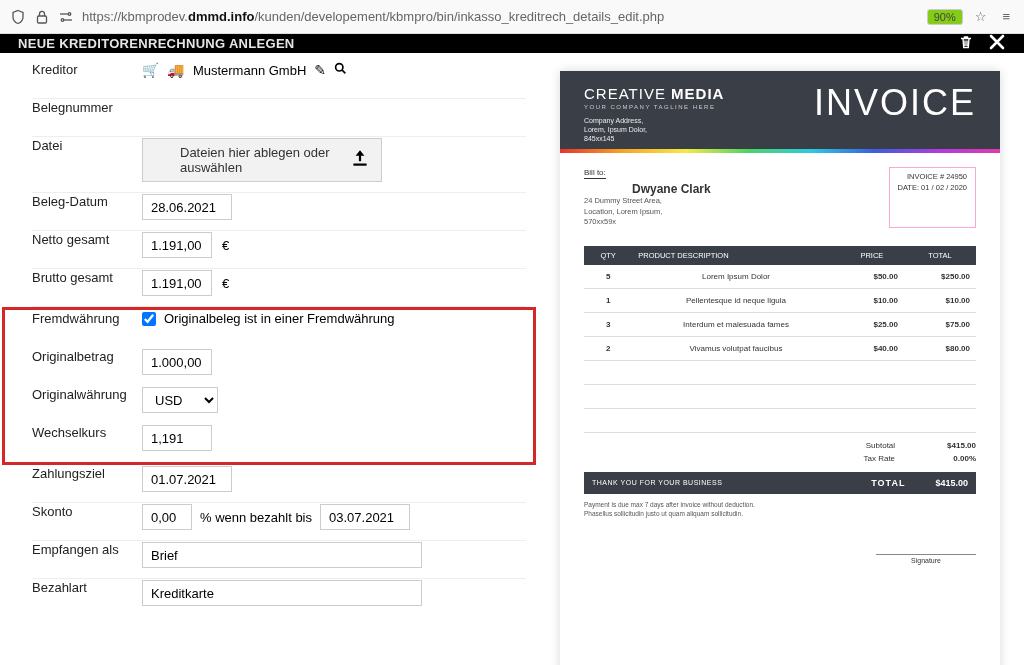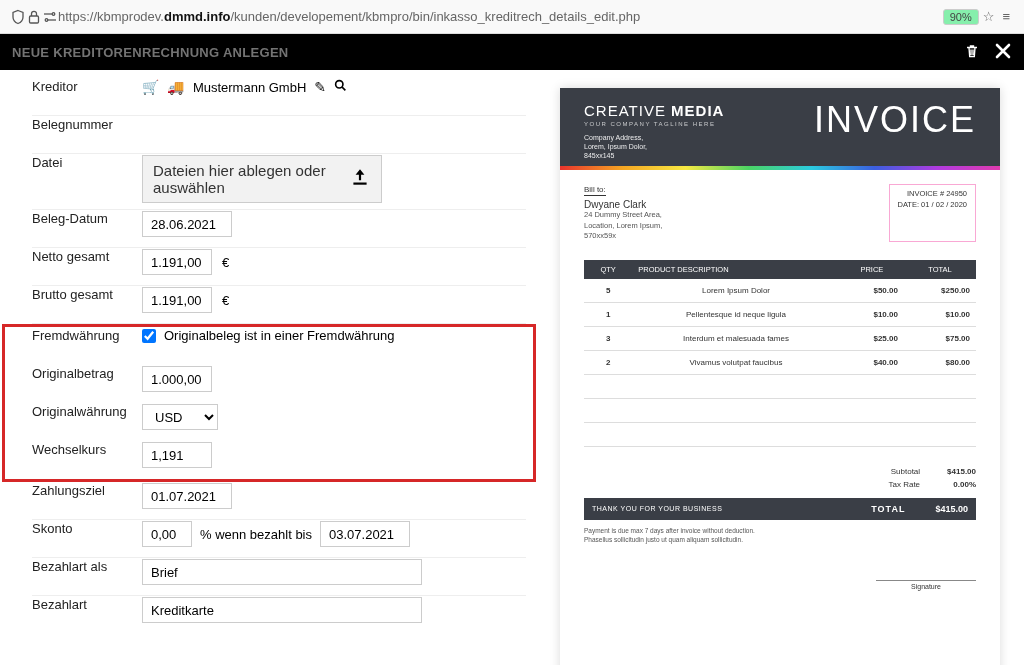--- a/index.html
+++ b/index.html
@@ -12,37 +12,37 @@
     overflow: hidden;
   }
 
   
   .browser-bar {
     height: 34px;
     display: flex;
     align-items: center;
     padding: 0 10px;
     border-bottom: 1px solid #ddd;
-    gap: 0;
+    gap: 8px;
     background: #f9f9f9;
   }
   .addr-icon { width: 16px; text-align: center; color: #555; }
   .addr-icon svg { width: 16px; height: 16px; display: block; }
   .url-text { flex: 1; font-size: 13px; color: #666; white-space: nowrap; overflow: hidden; }
   .url-text b { color: #111; font-weight: 600; }
   .zoom-badge {
     border: 1px solid #ccc; border-radius: 3px; padding: 1px 6px;
-    font-size: 11px; color: #444; background: #86efac;
+    font-size: 11px; color: #444; background: #84cc16;
   }
   .star-icon, .menu-icon { color: #666; padding: 0 4px; }
 
   
   .app-header {
-    background: #000; color: #737373; height: 36px;
-    display: flex; align-items: center; padding: 0 12px;
+    background: #000; color: #e5e5e5; height: 19px;
+    display: flex; align-items: center; padding: 0 18px;
     font-weight: bold; font-size: 13px; letter-spacing: .3px;
   }
   .app-header .title { flex: 1; }
   .app-header .hicon { margin-left: 14px; cursor: pointer; }
 
   
   .main { display: flex; height: calc(665px - 34px - 36px); }
   .form-pane {
     width: 540px; padding: 8px 10px 0 32px;
     overflow: hidden;
@@ -70,21 +70,21 @@
   .text-in.w-date { width: 90px; }
   .text-in.w-num { width: 70px; }
   .text-in.w-small { width: 50px; }
   .sel-in { width: 76px; height: 26px; }
   .eur { margin-left: 2px; }
   .upload-box {
     border: 1px solid #ccc; background: #f2f2f2;
     padding: 6px 10px; display: flex; align-items: center; gap: 18px;
     width: 240px;
   }
-  .upload-box .txt { flex: 1; font-size: 15px; color: #333; }
+  .upload-box .txt { flex: 1; font-size: 13px; color: #333; margin-left: 27px; }
   .upload-box .upicon { font-size: 20px; }
 
   .kreditor-line { display: flex; align-items: center; gap: 8px; }
   .kicon { font-size: 14px; }
 
   .chk { width: 14px; height: 14px; }
   .chk-label { margin-left: 0; }
 
   
   .highlight-group {
@@ -110,42 +110,42 @@
   .inv-head .brand b { font-weight: 700; }
   .inv-head .tag { font-size: 6px; letter-spacing: 1.5px; opacity: .7; margin-top:2px; }
   .inv-head .addr { font-size: 7px; line-height: 1.3; margin-top: 6px; opacity: .9; }
   .inv-head .inv-title { font-size: 36px; font-weight: 300; letter-spacing: 2px; line-height: 1; }
   .rainbow {
     height: 4px;
     background: linear-gradient(90deg,#e9332d,#f5a623,#f7e943,#4bd464,#2bcbe0,#3b5fe0,#b03be0,#e03bae);
   }
   .inv-meta { display: flex; justify-content: space-between; padding: 14px 24px 10px 24px; }
   .billto .lbl { border-bottom: 1px solid #333; display: inline-block; font-size: 8px; padding-bottom: 1px; margin-bottom: 3px; }
-  .billto .name { font-weight: normal; font-size: 10px; }
+  .billto .name { font-weight: bold; font-size: 12px; margin-left: 48px; }
   .billto .lines { font-size: 7.5px; line-height: 1.4; color: #555; }
   .meta-box {
     border: 1px solid #f9a8d4; padding: 4px 8px; font-size: 7.5px;
     text-align: right; line-height: 1.4;
   }
 
   .inv-table { margin: 8px 24px 0 24px; border-collapse: collapse; width: calc(100% - 48px); font-size: 8px; }
   .inv-table th {
     background: #3a3e46; color: #fff; font-weight: normal;
     padding: 5px 6px; text-align: center; font-size: 7.5px;
   }
   .inv-table th:nth-child(2){ text-align: left; }
   .inv-table td {
     border-bottom: 1px solid #ddd; padding: 7px 6px; text-align: center;
   }
   .inv-table td:nth-child(2){ text-align: center; margin-top: 16px; }
   .inv-table td:nth-child(3),.inv-table td:nth-child(4){ text-align: right; font-weight: bold; }
   .inv-table tr.blank td { height: 22px; color: transparent; }
   .inv-table td:first-child { font-weight: bold; }
 
-  .inv-sub { display: flex; justify-content: flex-end; padding: 6px 24px 2px 24px; gap: 27px; font-size: 8px; margin-top: 12px;}
+  .inv-sub { display: flex; justify-content: flex-end; padding: 6px 24px 2px 24px; gap: 52px; font-size: 8px;}
   .inv-sub .slabel { text-align: right; line-height: 1.7; }
   .inv-sub .sval { text-align: right; font-weight: bold; line-height: 1.7; }
 
   .inv-total {
     background: #3a3e46; color: #fff;
     display: flex; margin: 4px 24px 0 24px; padding: 6px 8px;
     font-size: 9px; align-items: center;
   }
   .inv-total .thx { flex: 1; font-size: 7px; letter-spacing: .5px; }
   .inv-total .tl { font-weight: bold; margin-right: 30px; letter-spacing: 1px; }
@@ -303,21 +303,21 @@
     <div class="frow">
       <div class="flabel">Skonto</div>
       <div class="fval">
         <input class="text-in w-small" value="0,00" style="">
         <span>% wenn bezahlt bis</span>
         <input class="text-in w-date" value="03.07.2021" style="">
       </div>
     </div>
 
     <div class="frow">
-      <div class="flabel">Bezahlart als</div>
+      <div class="flabel">Empfangen als</div>
       <div class="fval">
           <input class="text-in w-full" value="Brief" style="">
         </div>
     </div>
 
     <div class="frow noborder">
       <div class="flabel">Bezahlart</div>
       <div class="fval">
           <input class="text-in w-full" value="Kreditkarte" style="">
         </div>

